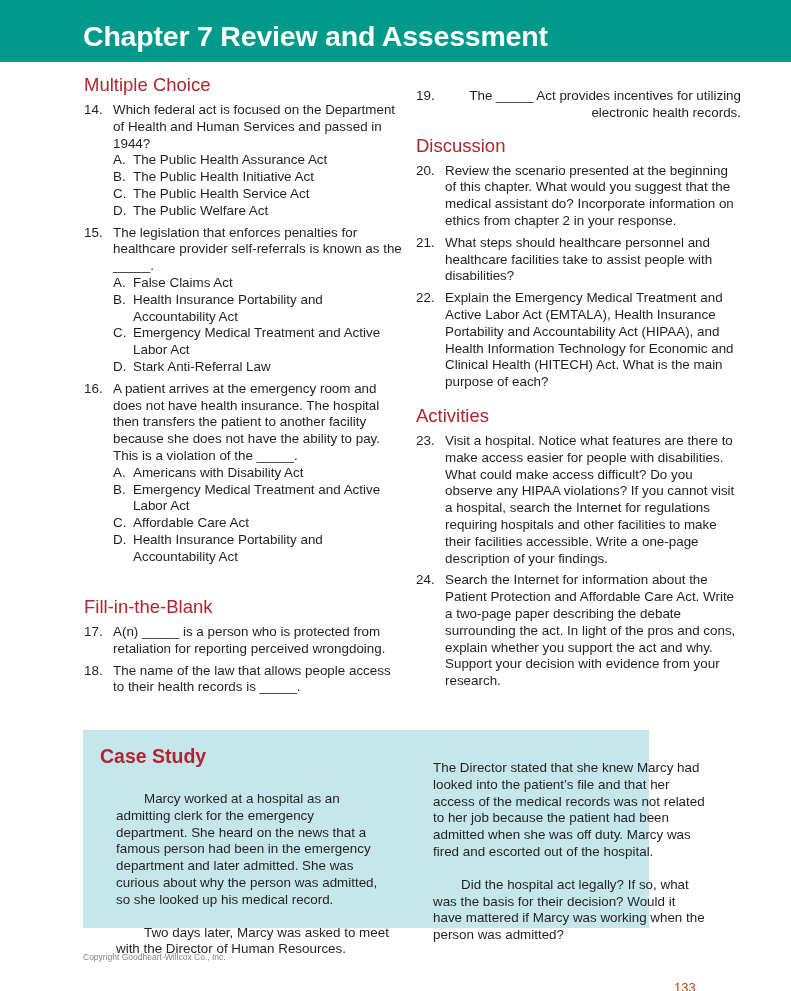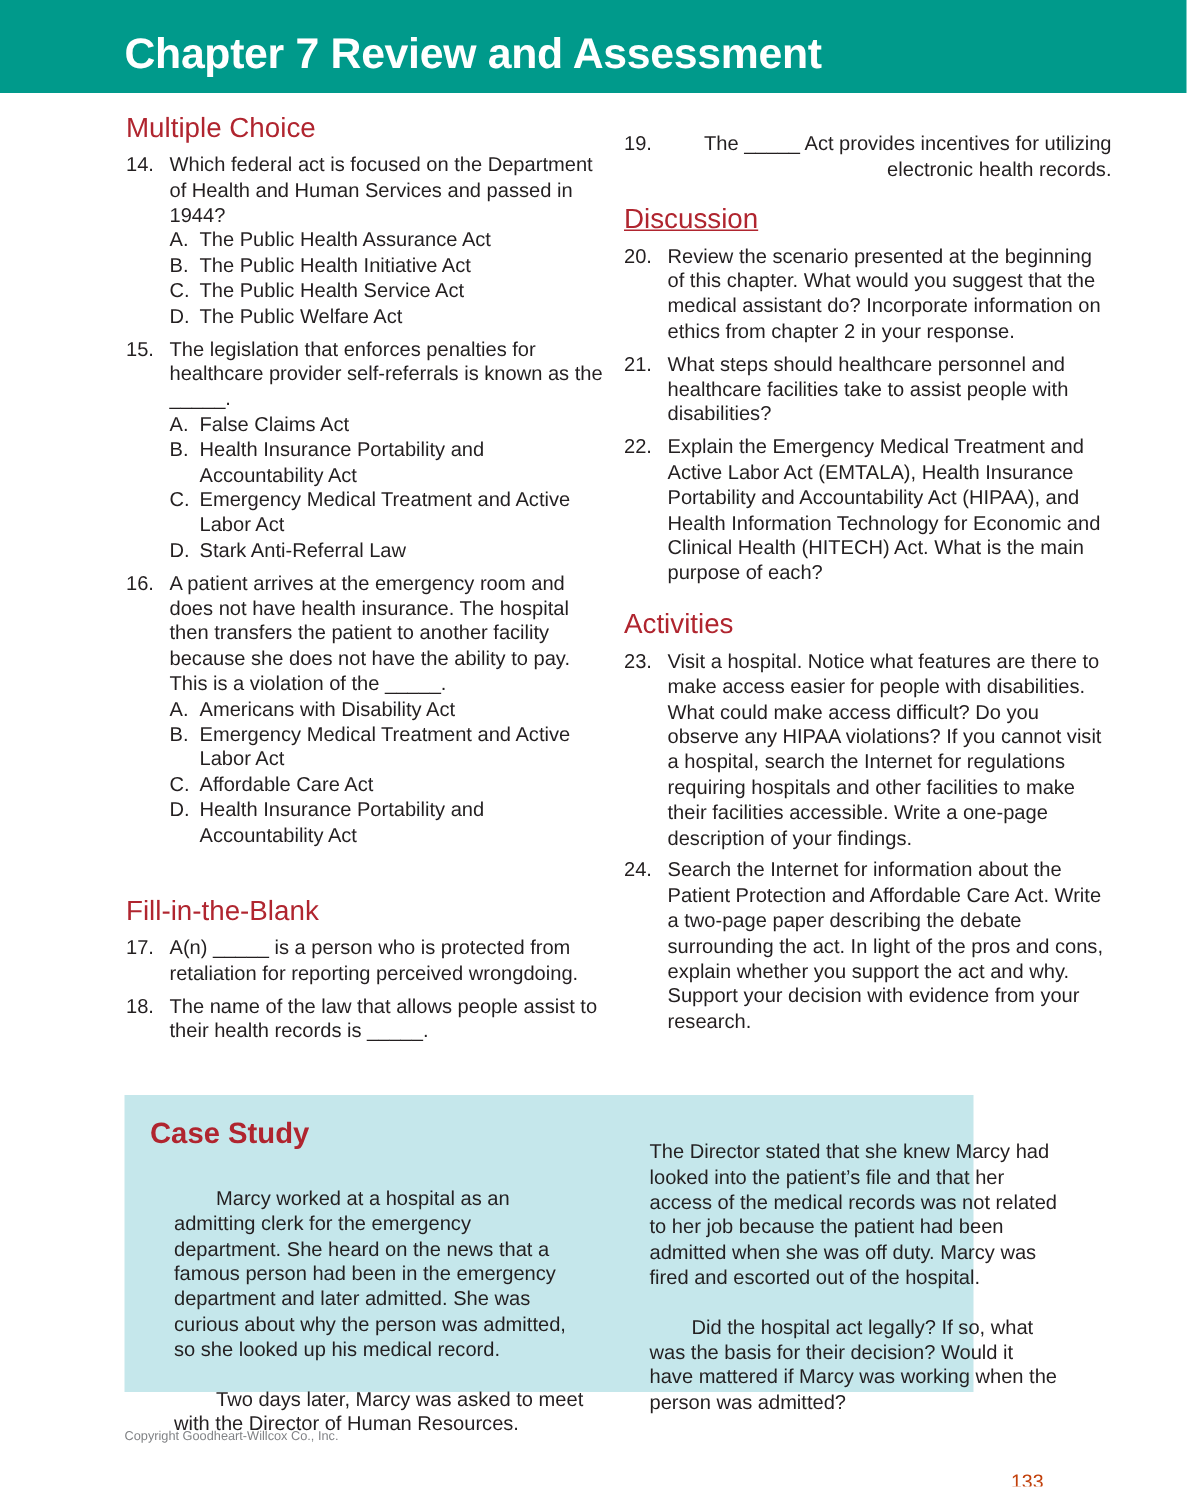--- a/index.html
+++ b/index.html
@@ -84,31 +84,31 @@
 </div>
 
 <div class="col" style="left:84px; top:596px; width:320px;">
   <h2 class="section-heading" style="margin-bottom:6px;">Fill-in-the-Blank</h2>
   <div class="q spacer-after">
     <span class="num">17.</span>
     <div>A(n) _____ is a person who is protected from retaliation for reporting perceived wrongdoing.</div>
   </div>
   <div class="q">
     <span class="num">18.</span>
-    <div>The name of the law that allows people assist to their health records is _____.</div>
+    <div>The name of the law that allows people access to their health records is _____.</div>
   </div>
 </div>
 
 <div class="col col-right">
   <div class="q" style="margin-top:14px;text-align:right;">
     <span class="num">19.</span>
     <div>The _____ Act provides incentives for utilizing electronic health records.</div>
   </div>
 
-  <h2 class="section-heading" style="margin-top:13px; margin-bottom:6px;text-decoration:underline;">Discussion</h2>
+  <h2 class="section-heading" style="margin-top:13px; margin-bottom:6px;">Discussion</h2>
   <div class="q spacer-after">
     <span class="num">20.</span>
     <div>Review the scenario presented at the beginning of this chapter. What would you suggest that the medical assistant do? Incorporate information on ethics from chapter 2 in your response.</div>
   </div>
   <div class="q spacer-after">
     <span class="num">21.</span>
     <div>What steps should healthcare personnel and healthcare facilities take to assist people with disabilities?</div>
   </div>
   <div class="q">
     <span class="num">22.</span>

